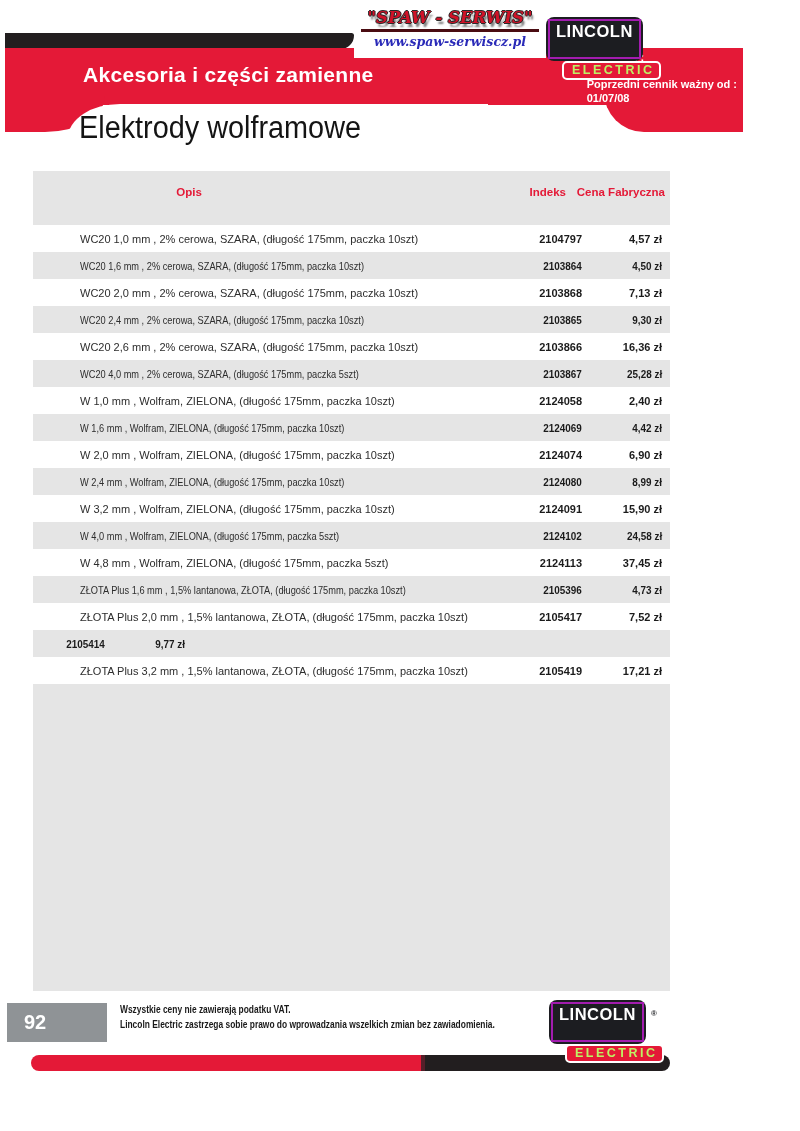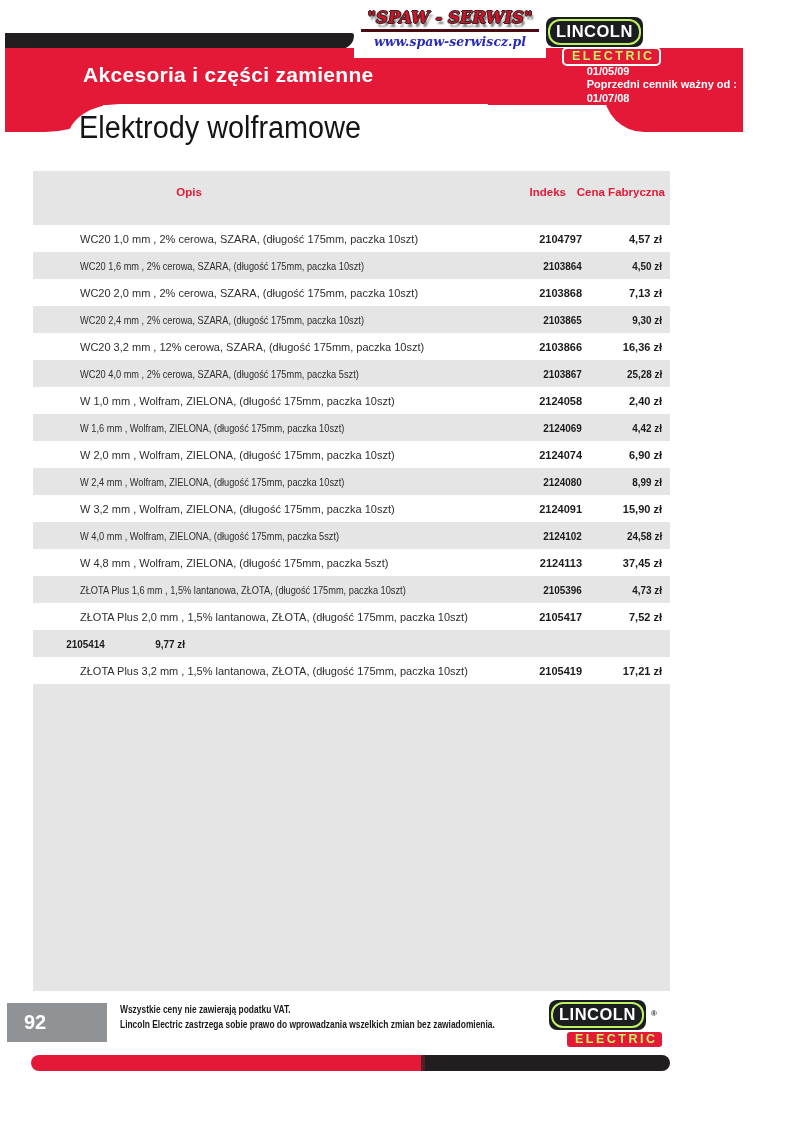--- a/index.html
+++ b/index.html
@@ -31,21 +31,21 @@
   .spaw-name{font-family:"DejaVu Serif",serif;font-style:italic;font-weight:bold;
              font-size:16.5px;color:#d01228;white-space:nowrap;margin-top:6px;
              text-shadow:1px 0 #2a2a2a,-1px 0 #2a2a2a,0 1px #2a2a2a,0 -1px #2a2a2a,2px 4px 2px rgba(80,80,80,.75);}
   .spaw-underline{width:178px;height:3px;background:#4a0c12;margin:2px 0 2px 0;}
   .spaw-url{font-family:"DejaVu Serif",serif;font-style:italic;font-weight:bold;
             font-size:12.5px;color:#2a2ab8;white-space:nowrap;}
 
   
   .lincoln{z-index:6;line-height:1;width:130px;}
   .lin-top{display:inline-block;background:#1c1d21;border-radius:8px;padding:2px;position:relative;z-index:2;}
-  .lin-top-inner{display:block;border:2px solid #bef264;border-radius:12px;padding:2px 6px 3px;
+  .lin-top-inner{display:block;border:2px solid #a21caf;border-radius:0;padding:2px 6px 17px;
                  font-weight:bold;font-size:16.5px;color:#fff;letter-spacing:.5px;white-space:nowrap;}
   .lin-reg{position:absolute;font-size:8px;font-weight:bold;}
   .lincoln .lin-reg{left:102px;top:10px;}
   .lincoln-top .lin-reg{color:#fff;}
   .lincoln-footer .lin-reg{color:#1c1d21;}
   .lin-bottom{display:inline-block;background:#e41937;border:2px solid #fff;border-radius:5px;
               color:#bef264;font-weight:bold;font-size:12.5px;letter-spacing:2.5px;
               padding:1px 4px 2px 8px;margin:-6px 0 0 16px;position:relative;z-index:3;white-space:nowrap;}
 
   
@@ -125,21 +125,21 @@
         <div class="c-desc"><span>WC20 2,0 mm , 2% cerowa, SZARA, (długość 175mm, paczka 10szt)</span></div>
         <div class="c-idx"><span>2103868</span></div>
         <div class="c-price"><span>7,13 zł</span></div>
       </div>
       <div class="row alt">
         <div class="c-desc"><span>WC20 2,4 mm , 2% cerowa, SZARA, (długość 175mm, paczka 10szt)</span></div>
         <div class="c-idx"><span>2103865</span></div>
         <div class="c-price"><span>9,30 zł</span></div>
       </div>
       <div class="row">
-        <div class="c-desc"><span>WC20 3,2 mm , 12% cerowa, SZARA, (długość 175mm, paczka 10szt)</span></div>
+        <div class="c-desc"><span>WC20 2,6 mm , 2% cerowa, SZARA, (długość 175mm, paczka 10szt)</span></div>
         <div class="c-idx"><span>2103866</span></div>
         <div class="c-price"><span>16,36 zł</span></div>
       </div>
       <div class="row alt">
         <div class="c-desc"><span>WC20 4,0 mm , 2% cerowa, SZARA, (długość 175mm, paczka 5szt)</span></div>
         <div class="c-idx"><span>2103867</span></div>
         <div class="c-price"><span>25,28 zł</span></div>
       </div>
       <div class="row">
         <div class="c-desc"><span>W 1,0 mm , Wolfram, ZIELONA, (długość 175mm, paczka 10szt)</span></div>

